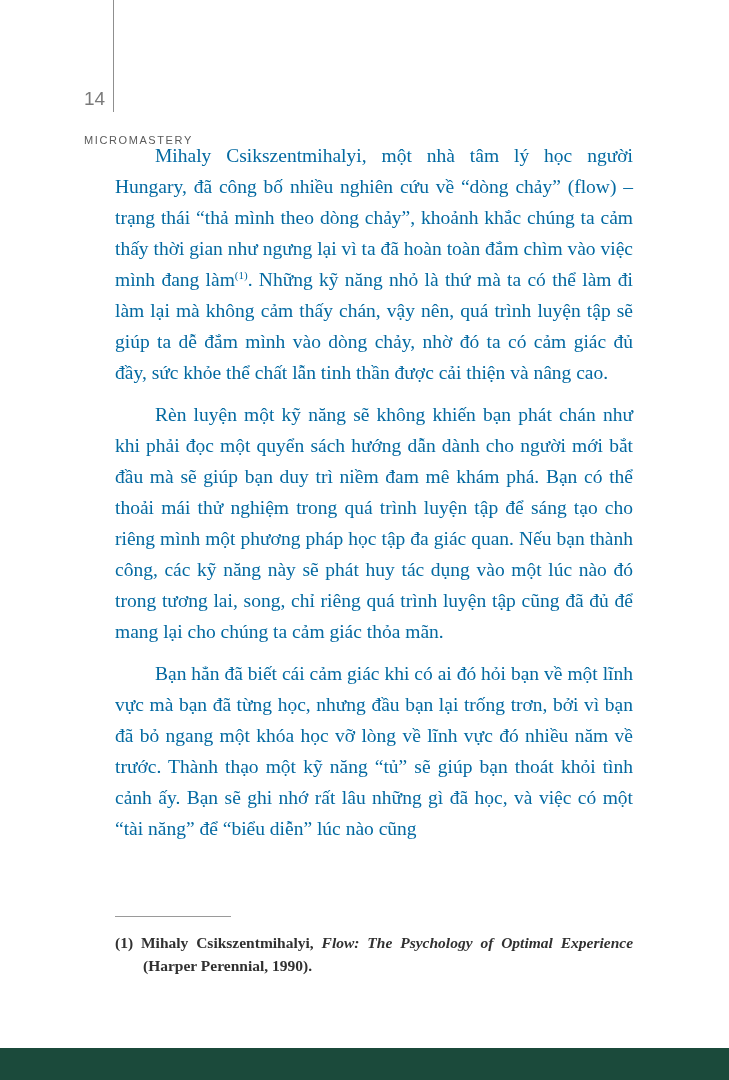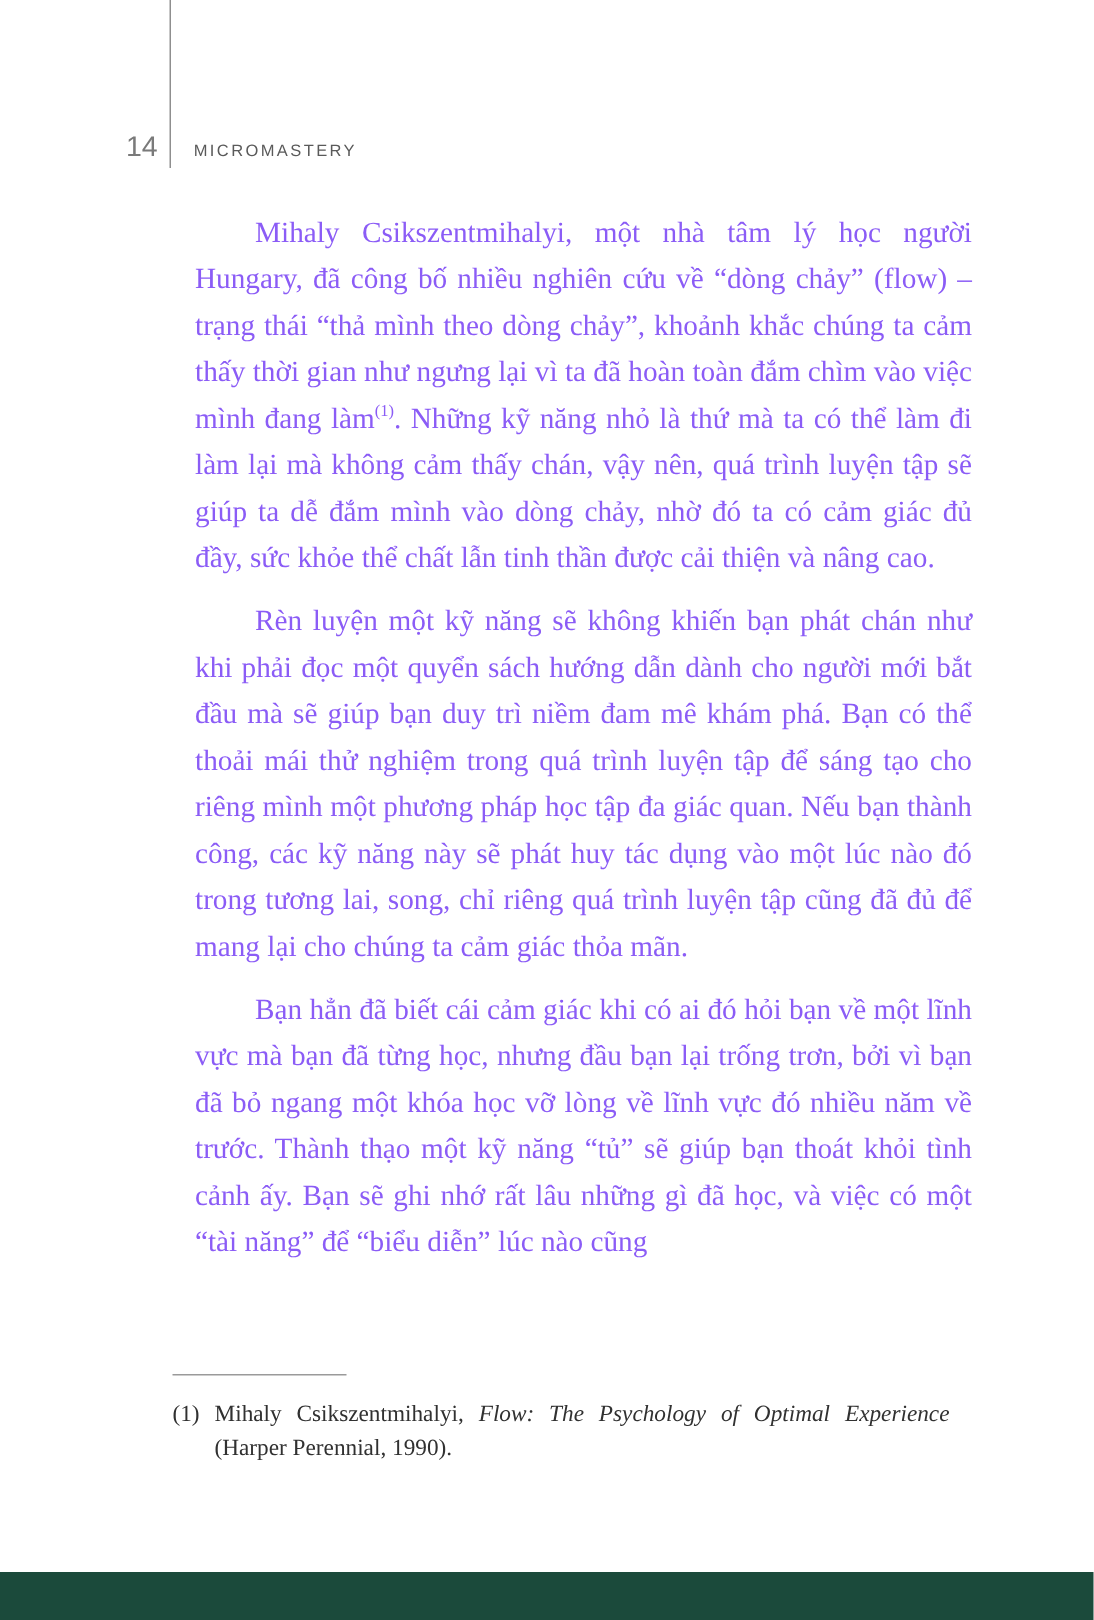--- a/index.html
+++ b/index.html
@@ -27,41 +27,42 @@
 
   
   .header {
     position: absolute;
     left: 84px;
     top: 88px;
     display: flex;
     align-items: baseline;
     gap: 24px;
     font-family: "Liberation Sans", sans-serif;
+    flex-direction: column;
   }
   .page-number {
     font-size: 19px;
     color: #7a7a7a;
   }
   .book-title {
     font-size: 11px;
     letter-spacing: 1.6px;
     color: #5a5a5a;
   }
 
   
   .content {
     position: absolute;
-    left: 130px;
+    left: 115px;
     top: 140px;
     width: 518px;
     font-size: 19.5px;
     line-height: 31px;
     text-align: justify;
-    color: #8b5cf6;
+    color: #0369a1;
   }
   .content p {
     margin: 0 0 11px 0;
     text-indent: 40px;
   }
   sup.fn-ref {
     font-size: 11px;
     line-height: 0;
     vertical-align: super;
   }
@@ -80,20 +81,21 @@
     background: #9a9a9a;
     margin-bottom: 14px;
   }
   .footnote-text {
     margin: 0;
     font-size: 15.5px;
     line-height: 23px;
     text-align: justify;
     padding-left: 28px;
     text-indent: -28px;
+    font-weight: bold;
   }
   .footnote-text i { font-style: italic; }
 
   
   .footer-bar {
     position: absolute;
     left: 0;
     bottom: 0;
     width: 100%;
     height: 32px;

